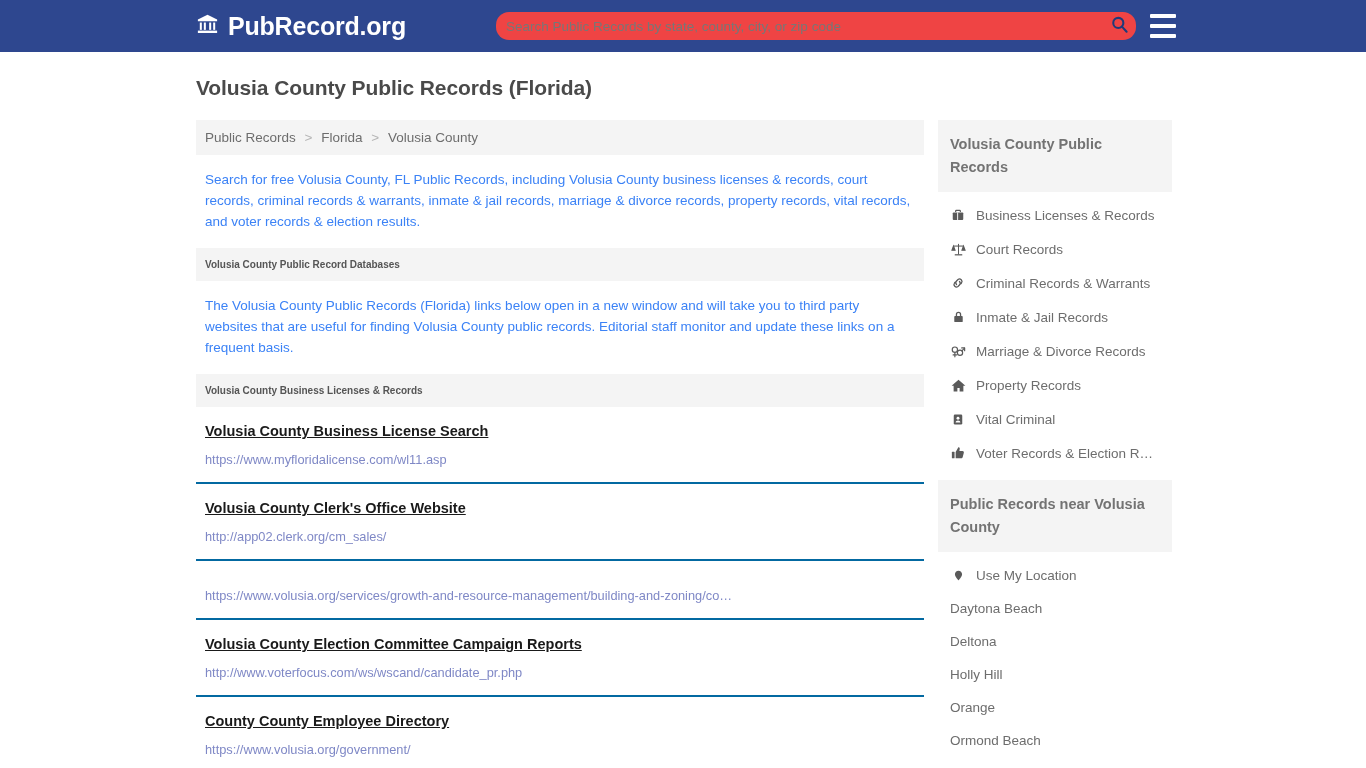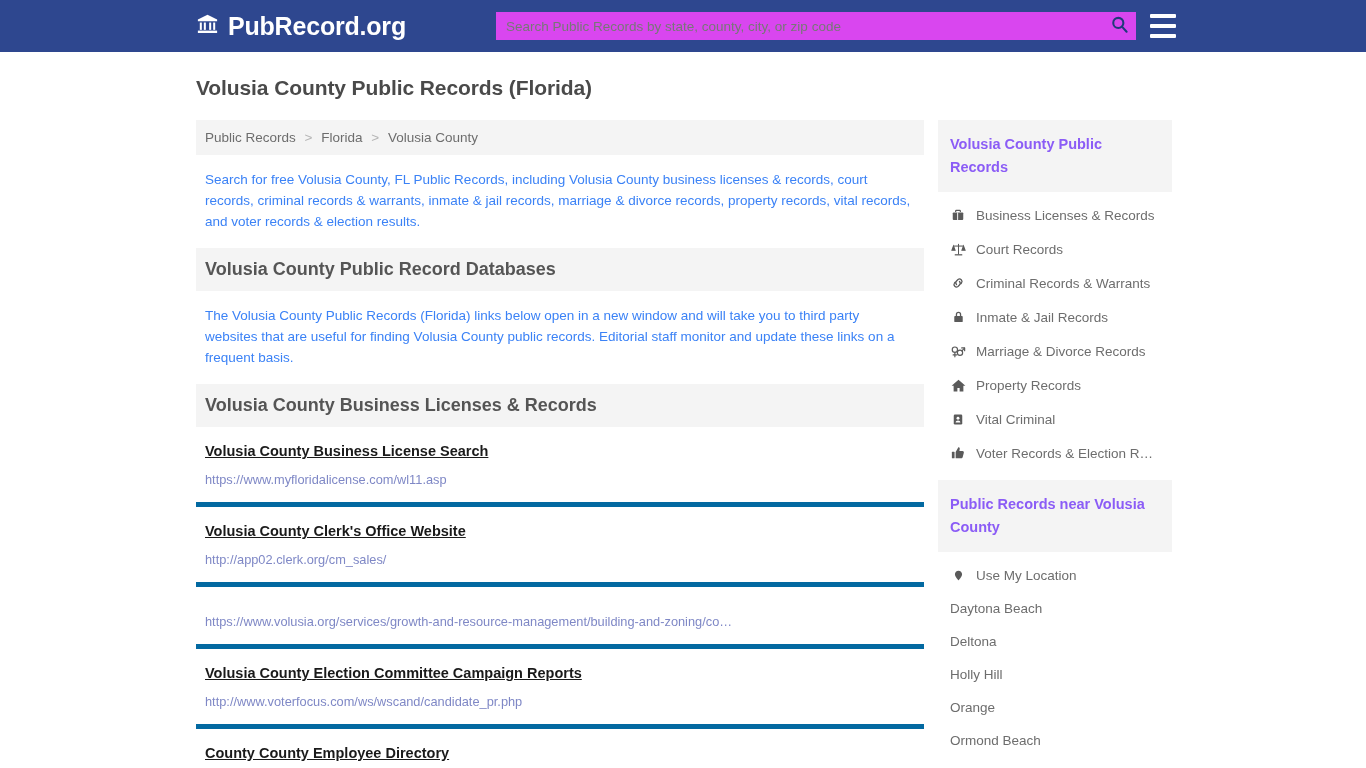--- a/index.html
+++ b/index.html
@@ -34,23 +34,24 @@
     line-height: 1;
     text-decoration: none;
     cursor: pointer;
   }
   .brand-icon { display: block; }
   .search-wrap {
     position: absolute;
     left: 496px;
     width: 640px;
     height: 28px;
-    background: #d946ef;
+    background: #ef4444;
     display: flex;
     align-items: flex-end;
+    border-radius: 13px;
   }
   .search-input {
     flex: 1;
     height: 100%;
     border: none;
     outline: none;
     background: transparent;
     padding: 0 10px;
     font-family: "Liberation Sans", sans-serif;
     font-size: 13.5px;
@@ -102,40 +103,40 @@
   
   .panel-bar {
     background: #f4f4f4;
     padding: 10px 9px;
     font-size: 13.5px;
     color: #6d6d6d;
   }
   .panel-bar.head {
     font-weight: bold;
     color: #555555;
-    font-size: 18px;
+    font-size: 10px;
     padding: 11px 9px;
   }
   .crumb { color: #6d6d6d; text-decoration: none; cursor: pointer; }
   .crumb-sep { color: #b5b5b5; padding: 0 5px; }
   .crumb.current { color: #6d6d6d; }
 
   .para {
     margin: 0;
     padding: 14px 9px 16px 9px;
     font-size: 13.5px;
     line-height: 21px;
     color: #3b82f6;
   }
 
   
   .link-list { margin: 0; padding: 0; list-style: none; }
   .link-item {
     padding: 15px 9px 14px 9px;
-    border-bottom: 5px solid #0369a1;
+    border-bottom: 2px solid #0369a1;
   }
   .link-item:last-of-type { border-bottom: none; }
   .link-title {
     display: inline-block;
     font-size: 14.5px;
     font-weight: bold;
     color: #1a1a1a;
     text-decoration: underline;
     cursor: pointer;
     line-height: 18px;
@@ -151,21 +152,21 @@
     text-overflow: ellipsis;
     max-width: 600px;
   }
 
   
   .side-head {
     background: #f4f4f4;
     padding: 13px 12px;
     font-size: 14.5px;
     font-weight: bold;
-    color: #8b5cf6;
+    color: #737373;
     line-height: 23px;
   }
   .side-list { margin: 0; padding: 6px 0 10px 0; list-style: none; }
   .side-item {
     display: flex;
     align-items: center;
     gap: 10px;
     padding: 9px 12px;
     font-size: 13.5px;
     color: #6d6d6d;

